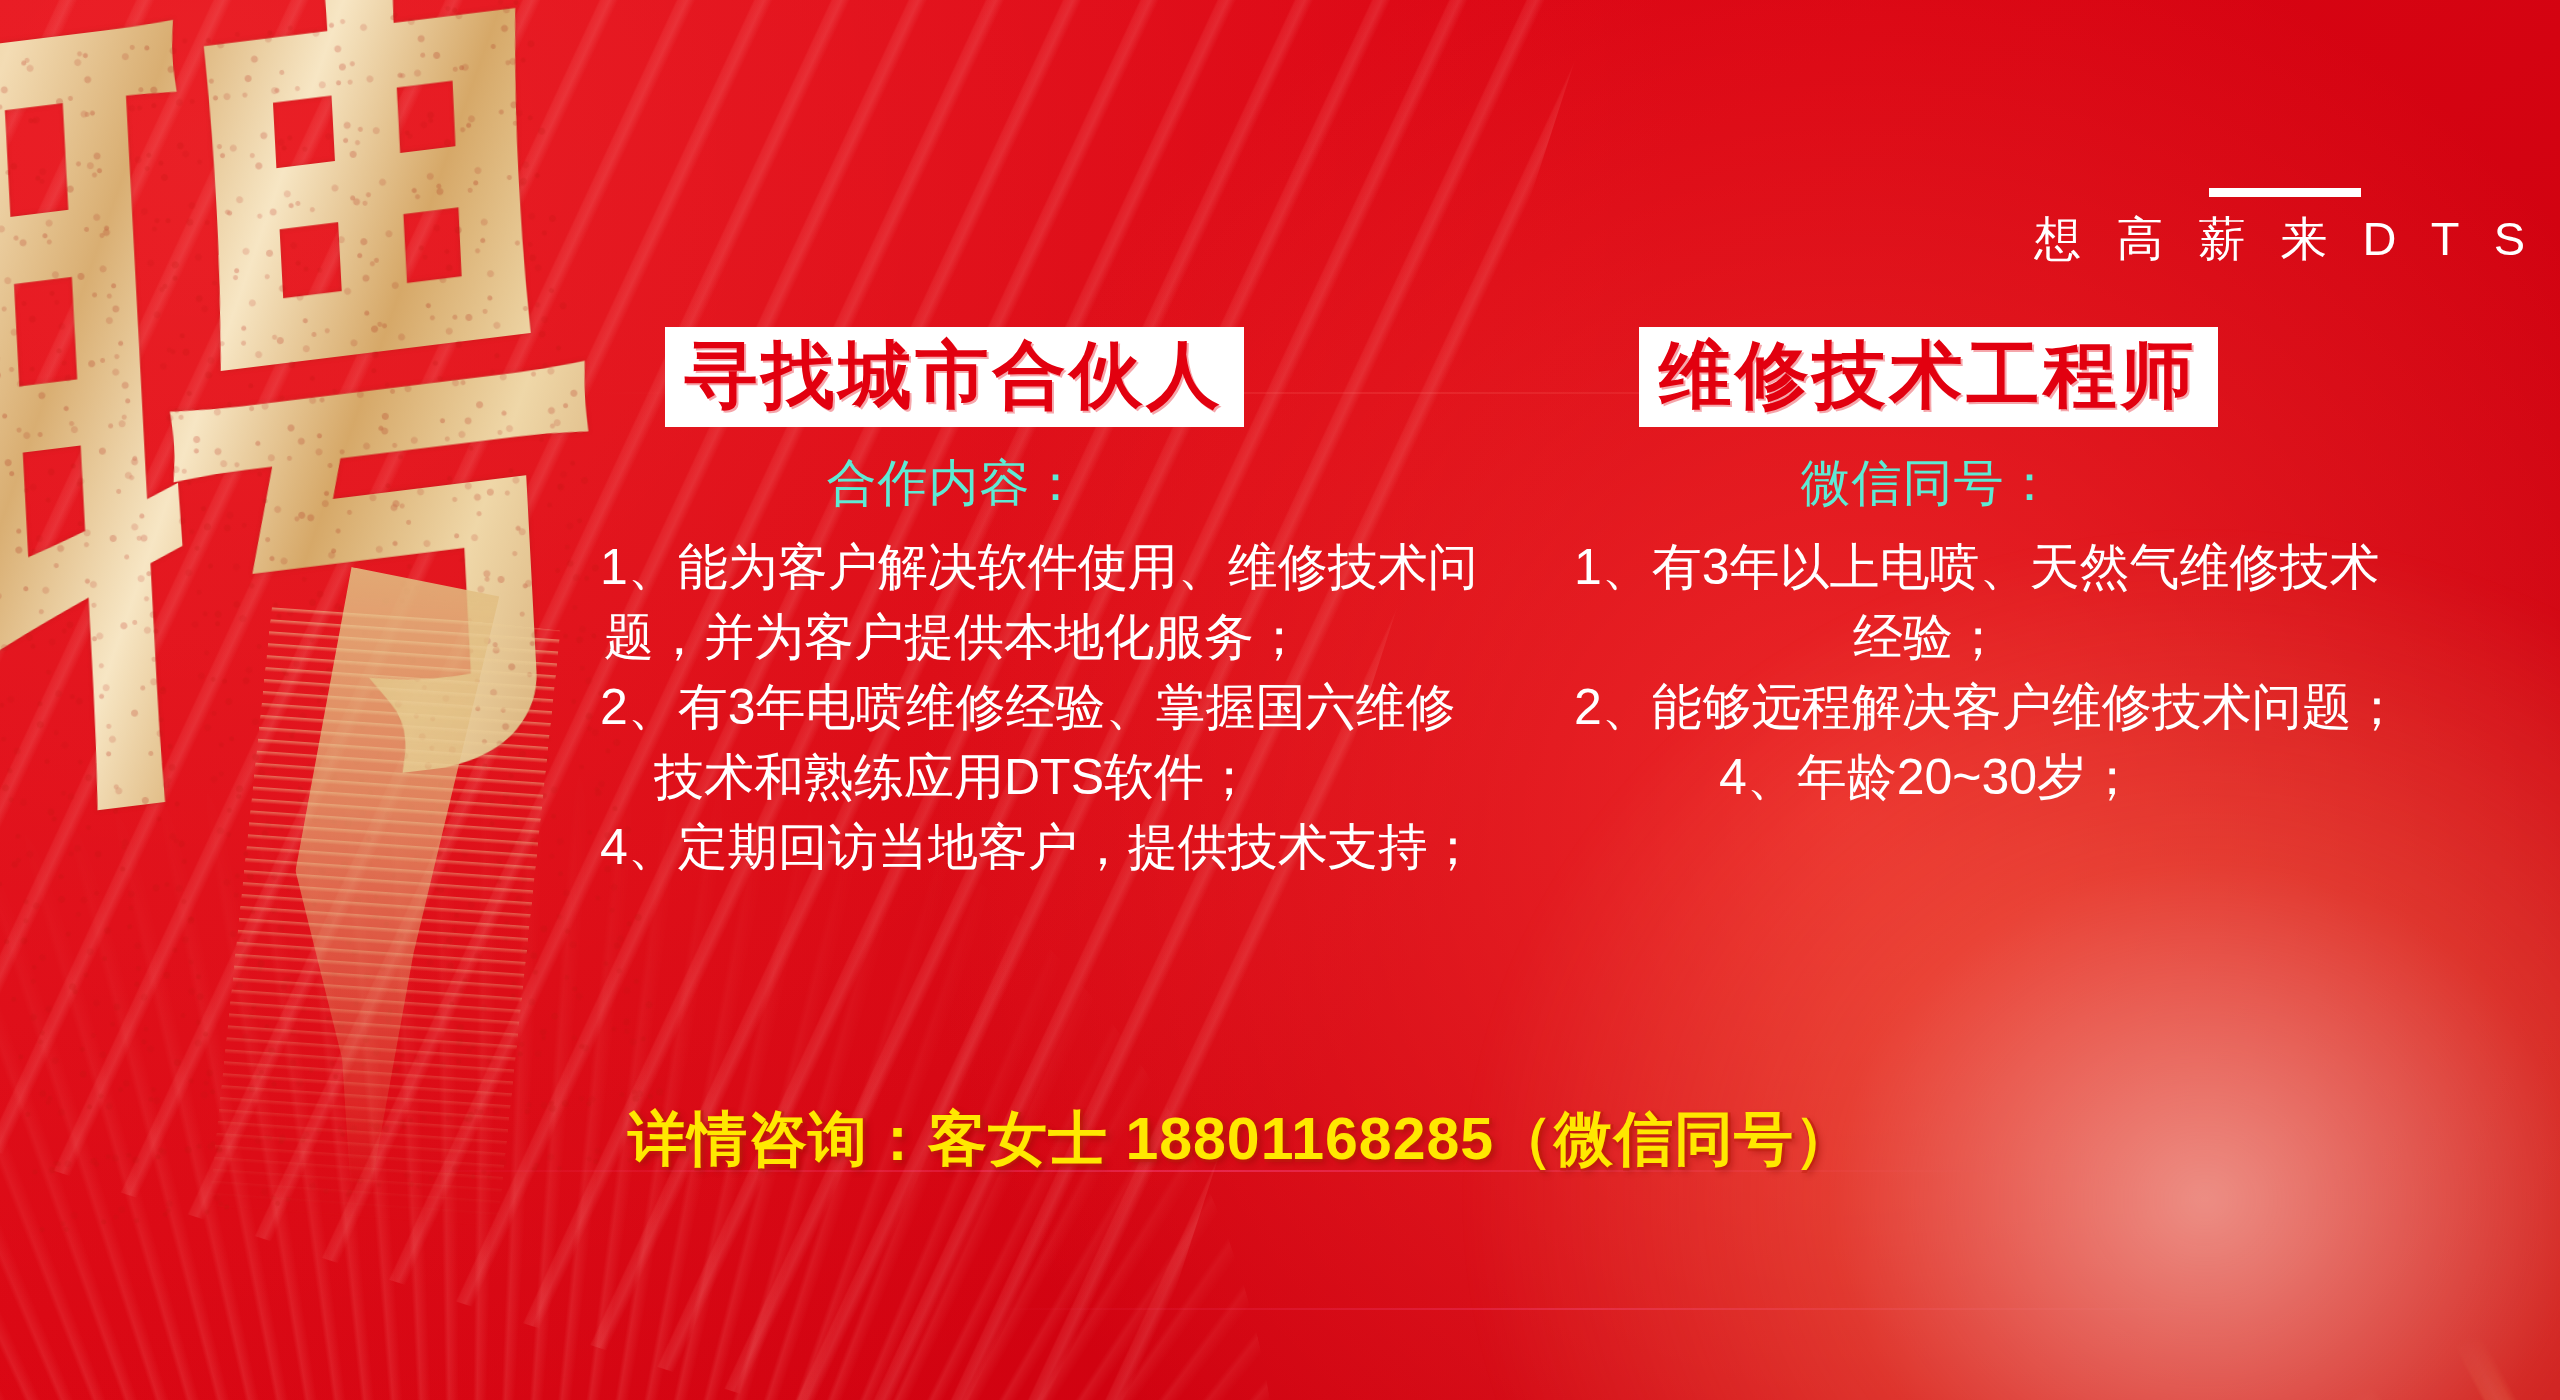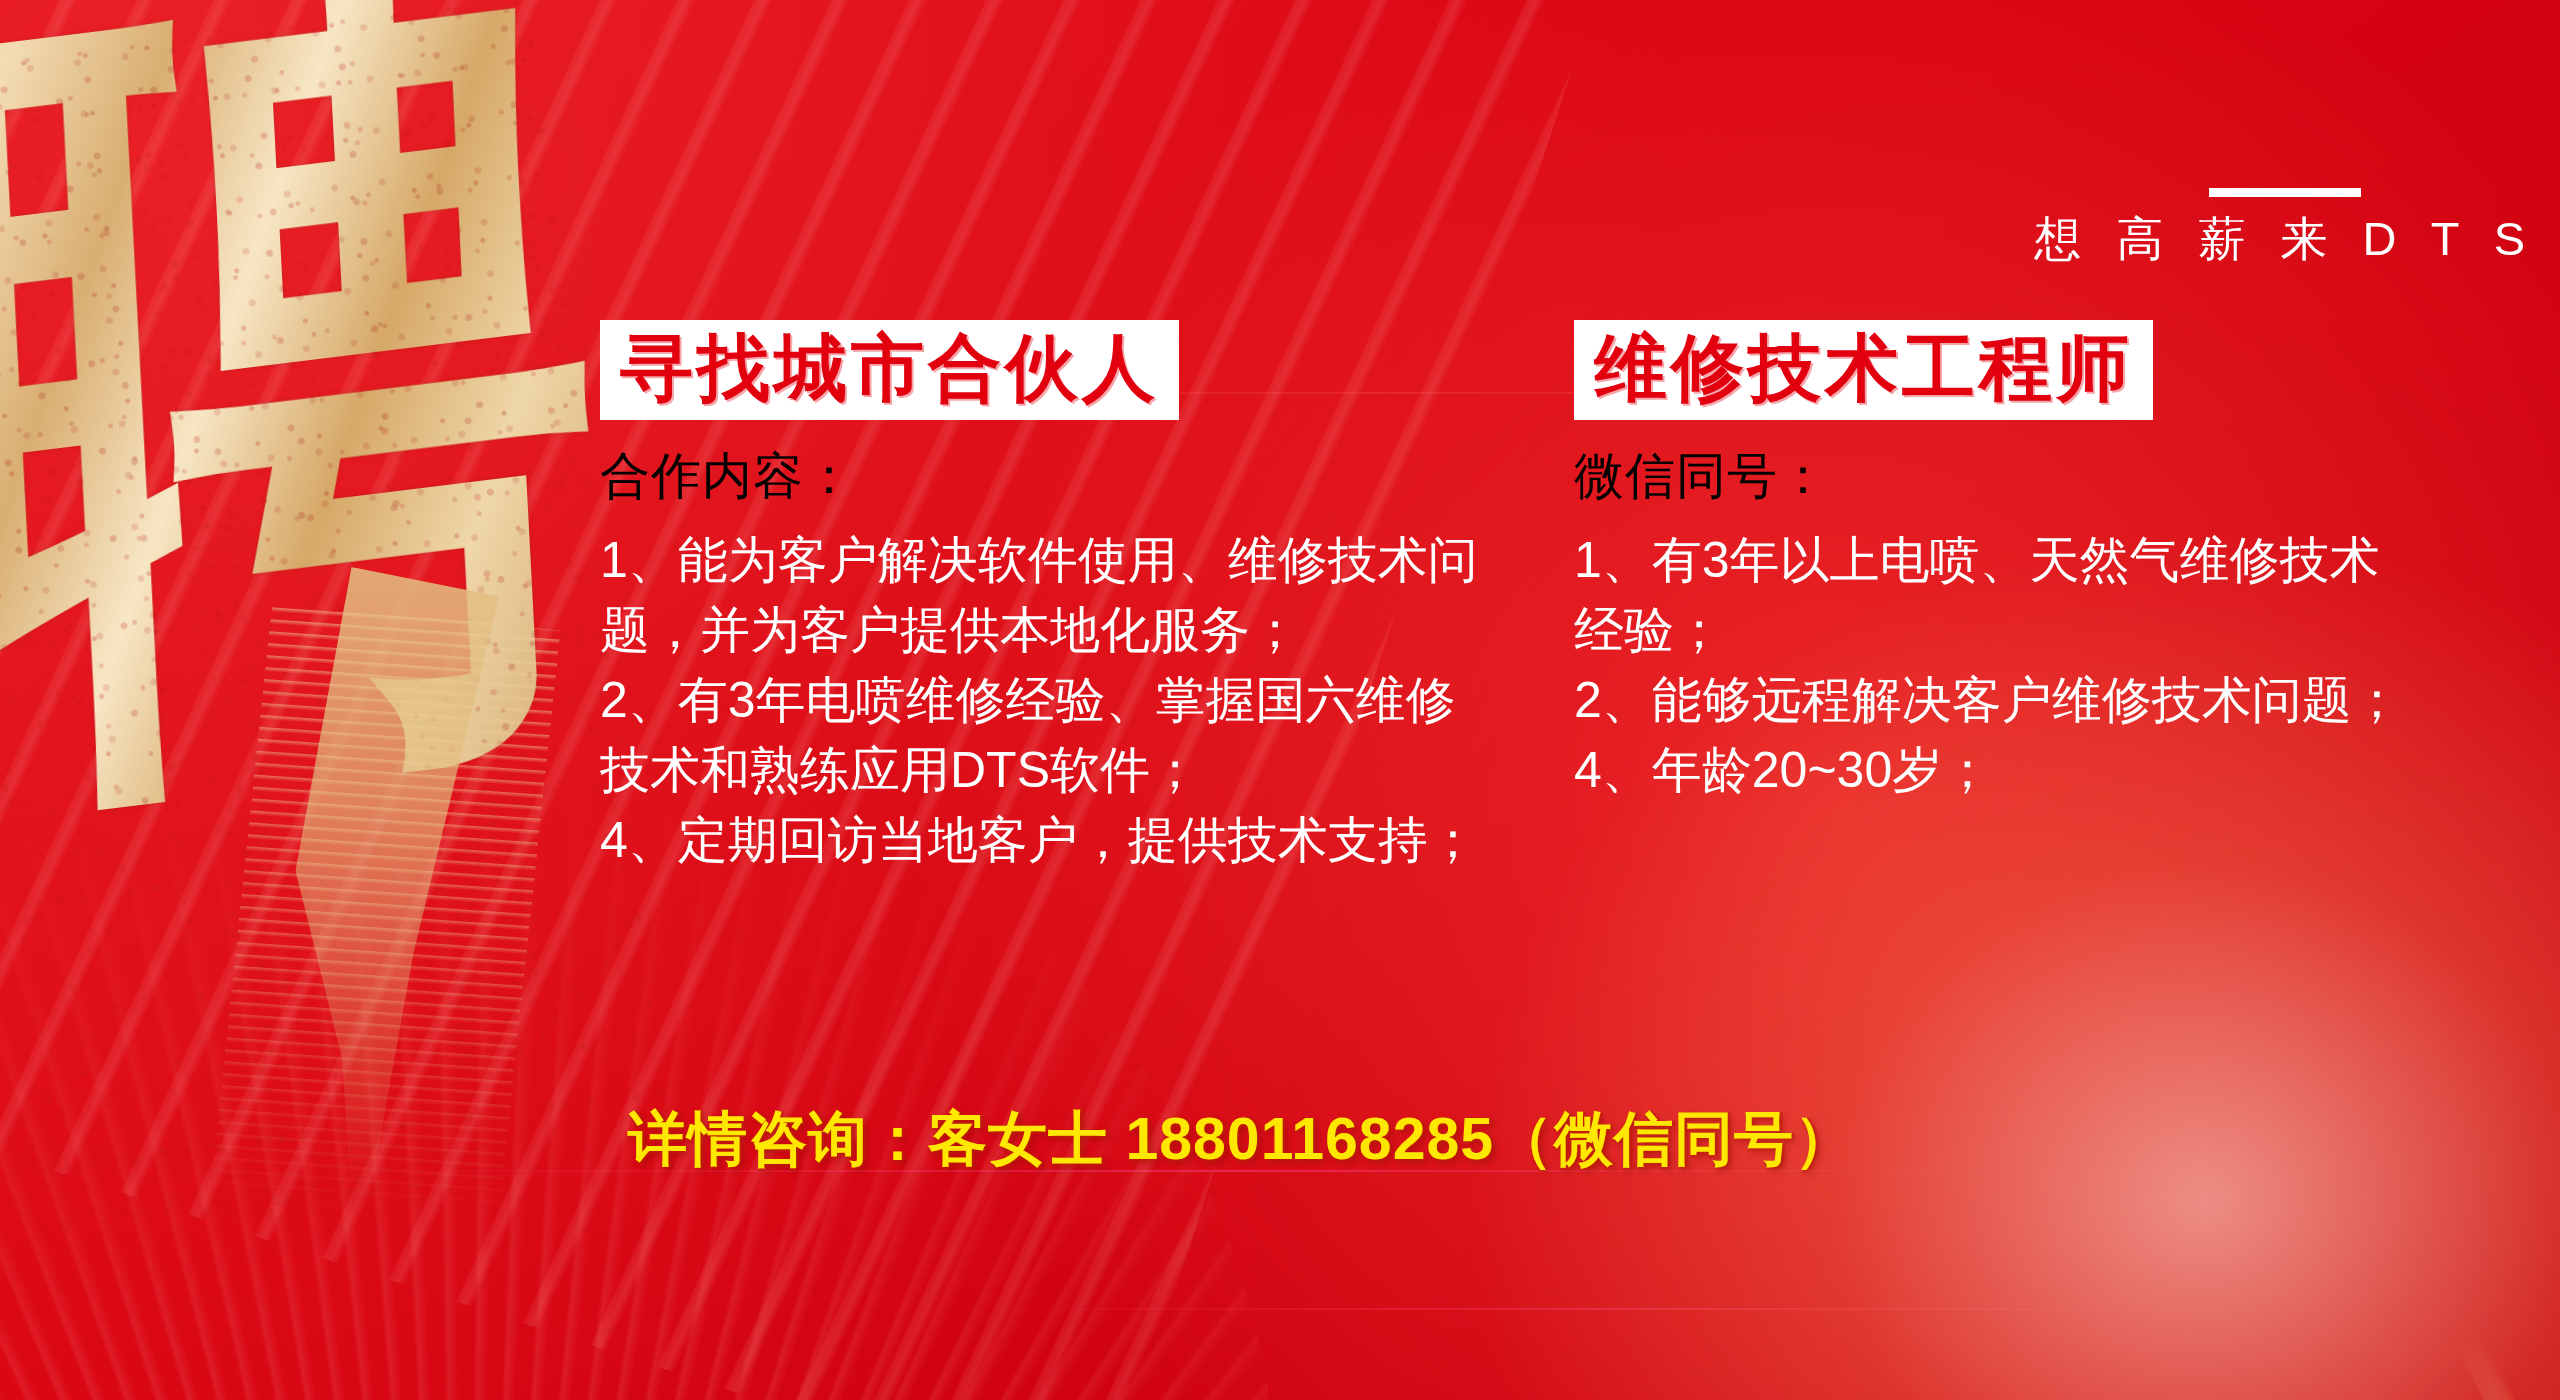--- a/index.html
+++ b/index.html
@@ -180,24 +180,25 @@
     font-size:47px;
     font-weight:500;
     letter-spacing:11px;
     white-space:nowrap;
     line-height:1;
   }
 
   
   .cols{
     position:absolute;
-    left:600px; top:320px;
+    left:600px; top:327px;
     width:1700px;
     display:flex;
     gap:266px;
+    text-align:center;
   }
   .col{ width:708px; }
 
   .head-box{
     display:inline-block;
     background:#fff;
     padding:7px 20px 11px 20px;
     margin-bottom:20px;
   }
   .head-box .t{
@@ -205,21 +206,21 @@
     color:#e2000f;
     font-size:73px;
     font-weight:700;
     letter-spacing:4px;
     line-height:1.12;
     white-space:nowrap;
     text-shadow:2px 2px 0 rgba(226,0,15,.35);
   }
 
   .sub{
-    color:#000000;
+    color:#5eead4;
     font-size:50px;
     font-weight:400;
     line-height:1.22;
     letter-spacing:1px;
     margin:6px 0 18px 0;
     white-space:nowrap;
   }
   .lines{ list-style:none; }
   .lines li{
     color:#fff;

